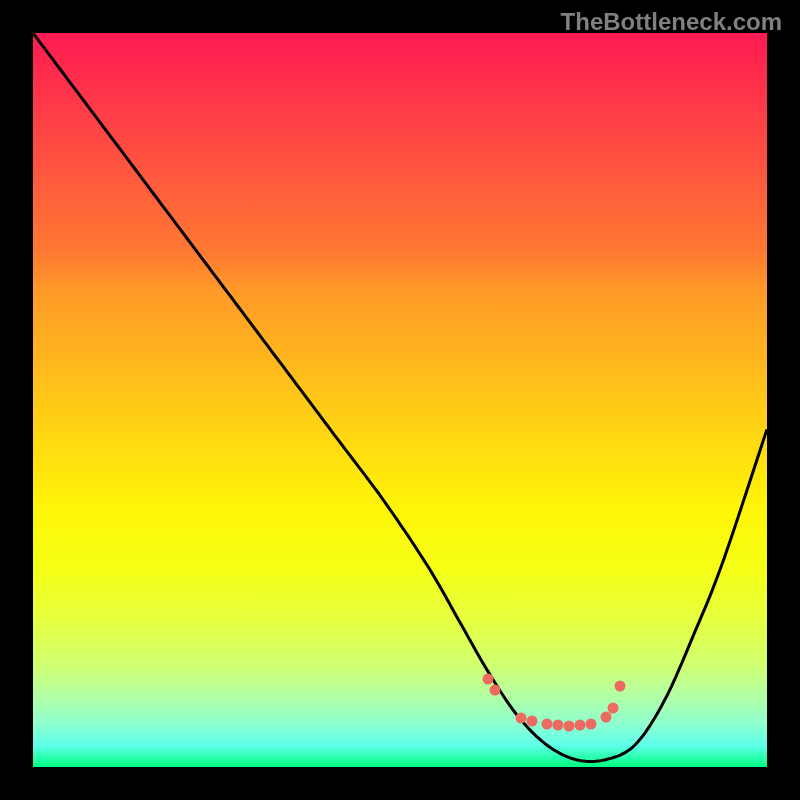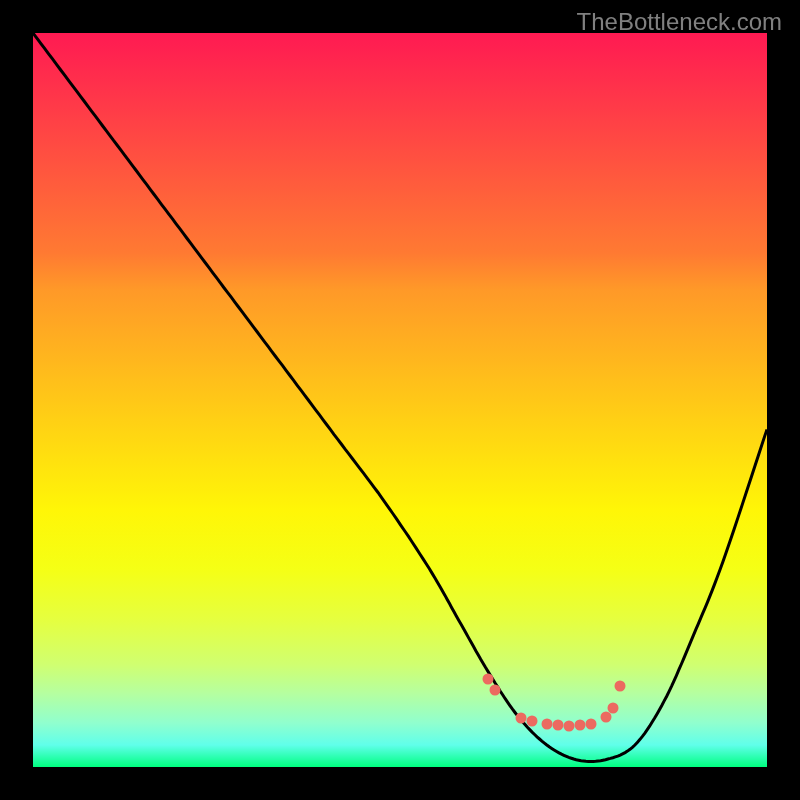--- a/index.html
+++ b/index.html
@@ -1,16 +1,16 @@
 <!DOCTYPE html>
 <html><head>
 <meta charset="utf-8">
 <style>
 body{margin:0;padding:0;width:800px;height:800px;background:#000;position:relative;font-family:Arial,sans-serif}
-.watermark{position:absolute;top:8px;right:18px;color:#808080;font-size:24px;font-weight:400;z-index:10}
+.watermark{position:absolute;top:8px;right:18px;color:#808080;font-size:24px;font-weight:700;z-index:10}
 .plot-area{position:absolute;left:33px;top:33px;width:734px;height:734px;overflow:hidden}
 .gradient-bg{width:100%;height:100%;position:absolute;background:linear-gradient(to bottom,
 #ff1a52 0%,
 #ff3a48 10%,
 #ff5a3d 20%,
 #ff7a32 30%,
 #ff9928 35%,
 #ffb81d 45%,
 #ffd712 55%,
 #fff607 65%,

